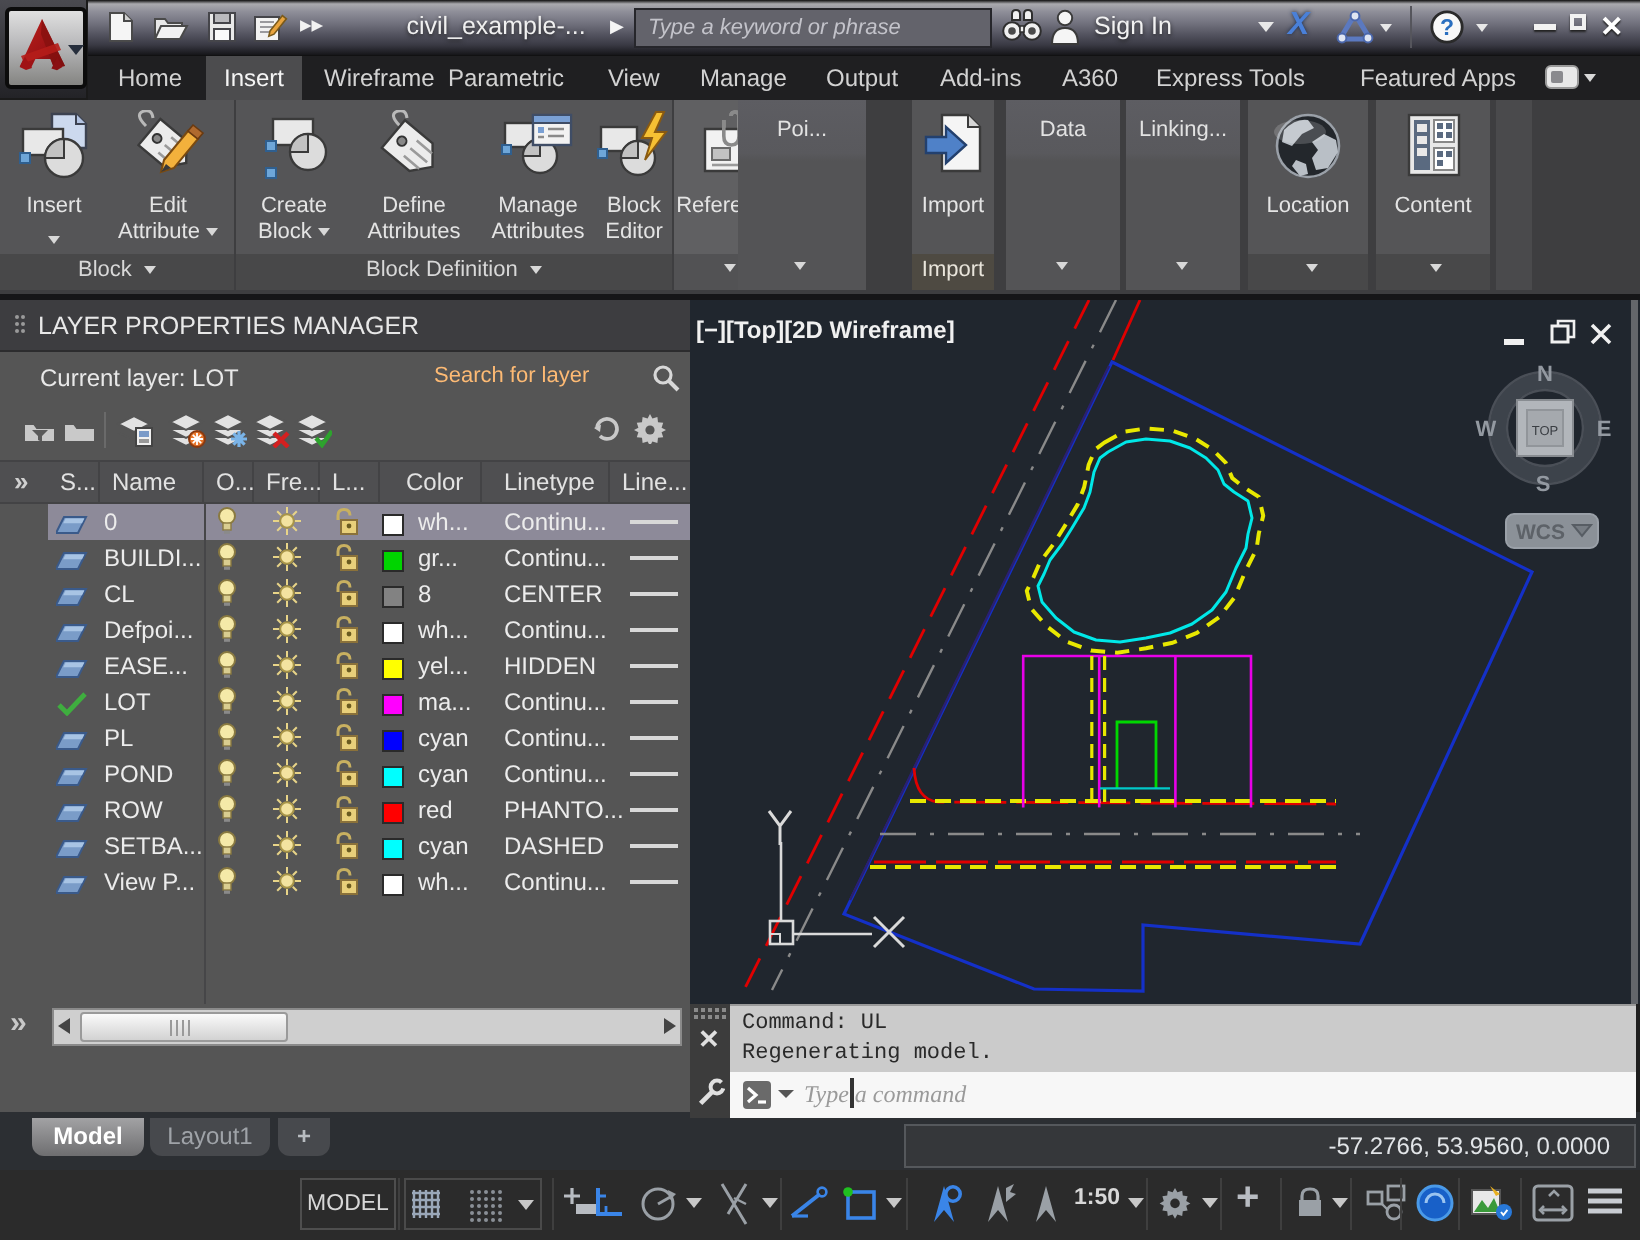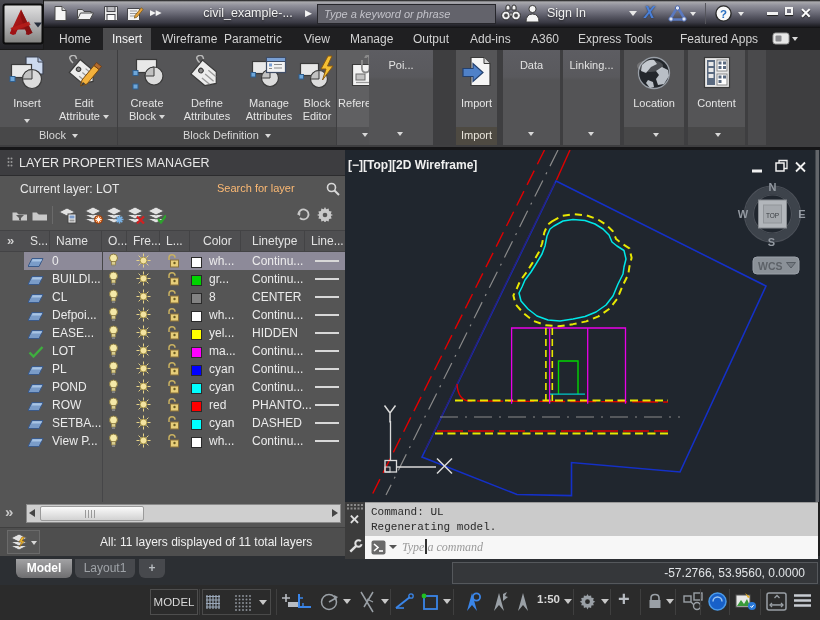--- a/index.html
+++ b/index.html
@@ -726,30 +726,20 @@
   <div id="pal-scroll">
     <div style="position:absolute;left:5px;top:1px;color:#c8c8c8;font-size:15px;font-weight:bold;">»</div>
     <div style="position:absolute;left:26px;top:2px;width:315px;height:19px;background:#cfcfcf;border:1px solid #8a8a8a;">
       <div style="position:absolute;left:2px;top:4px;width:0;height:0;border-top:4.5px solid transparent;border-bottom:4.5px solid transparent;border-right:6px solid #444;"></div>
       <div style="position:absolute;right:2px;top:4px;width:0;height:0;border-top:4.5px solid transparent;border-bottom:4.5px solid transparent;border-left:6px solid #444;"></div>
       <div style="position:absolute;left:13px;top:1px;width:104px;height:15px;background:linear-gradient(#fafafa,#d2d2d2);border:1px solid #9a9a9a;border-radius:2px;">
         <div style="position:absolute;left:44px;top:3px;width:10px;height:8px;background:repeating-linear-gradient(90deg,#9a9a9a 0 1px,transparent 1px 3px);"></div>
       </div>
     </div>
   </div>
-  <div id="pal-bottom">
-    <div style="position:absolute;left:7px;top:2px;width:33px;height:24px;border:1px solid #6a6a6a;background:#565656;">
-      <svg style="position:absolute;left:2px;top:2px" width="19" height="18" viewBox="0 0 19 18">
-        <path d="M1 5 l8-4 8 4 -8 4z M1 9 l8 4 8-4 M1 13 l8 4 8-4" fill="#e2e2e2" stroke="#555"></path>
-        <path d="M12 4 l-3 5 h2.5 l-2 5 5-6 h-2.5 l2.5-4z" fill="#f5c033" stroke="#8a5a10" stroke-width=".6"></path>
-      </svg>
-      <div style="position:absolute;right:2px;top:10px;width:0;height:0;border-left:3.5px solid transparent;border-right:3.5px solid transparent;border-top:4px solid #d8d8d8;"></div>
-    </div>
-    <div style="position:absolute;left:100px;top:0px;">All: 11 layers displayed of 11 total layers</div>
-  </div>
 
   <div style="position:absolute;left:102px;top:102px;width:1px;height:250px;background:#464648;"></div>
 </div>
 
 <svg class="abs" id="drawing" viewBox="0 0 475 352">
 
   <path d="M211 31 L421 136 L335 322 L226.5 312.5 L226.5 345.6 L172 344.5 L77 307 Z" fill="none" stroke="#1430c8" stroke-width="1.6"></path>
 
   <line x1="199.5" y1="0" x2="27" y2="345" stroke="#e00000" stroke-width="1.4" stroke-dasharray="16 7"></line>
   <line x1="213" y1="0" x2="41" y2="345" stroke="#8a8a8a" stroke-width="1.2" stroke-dasharray="18 7 2 7"></line>

